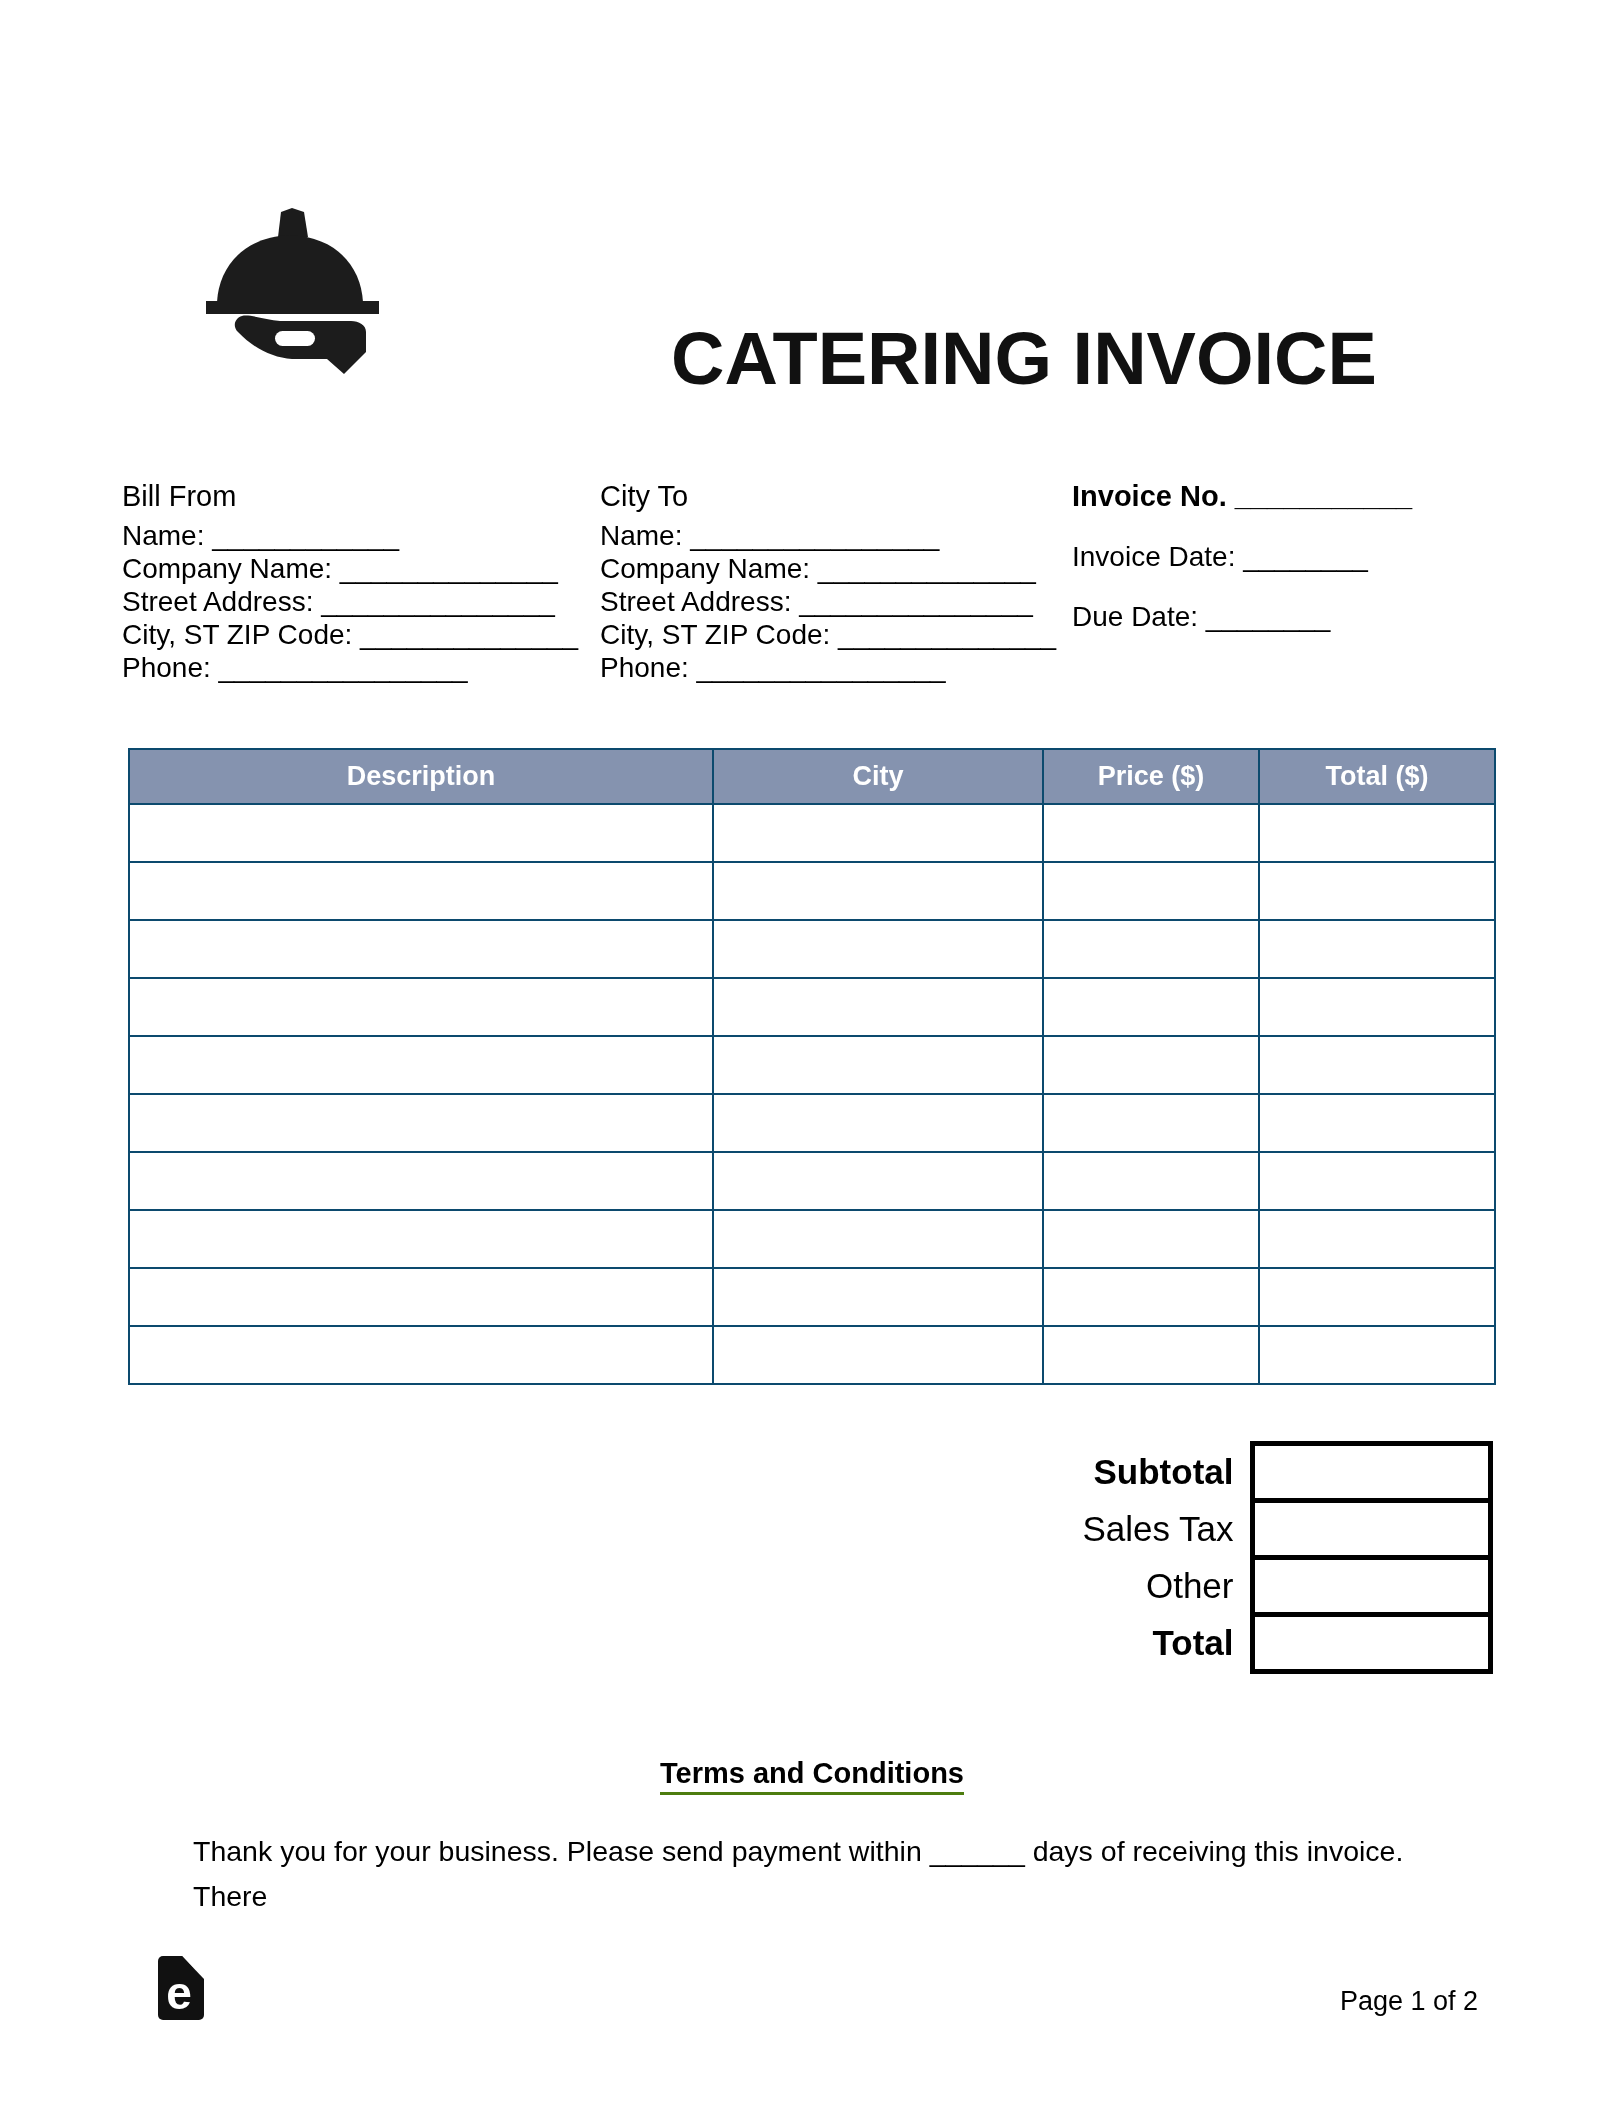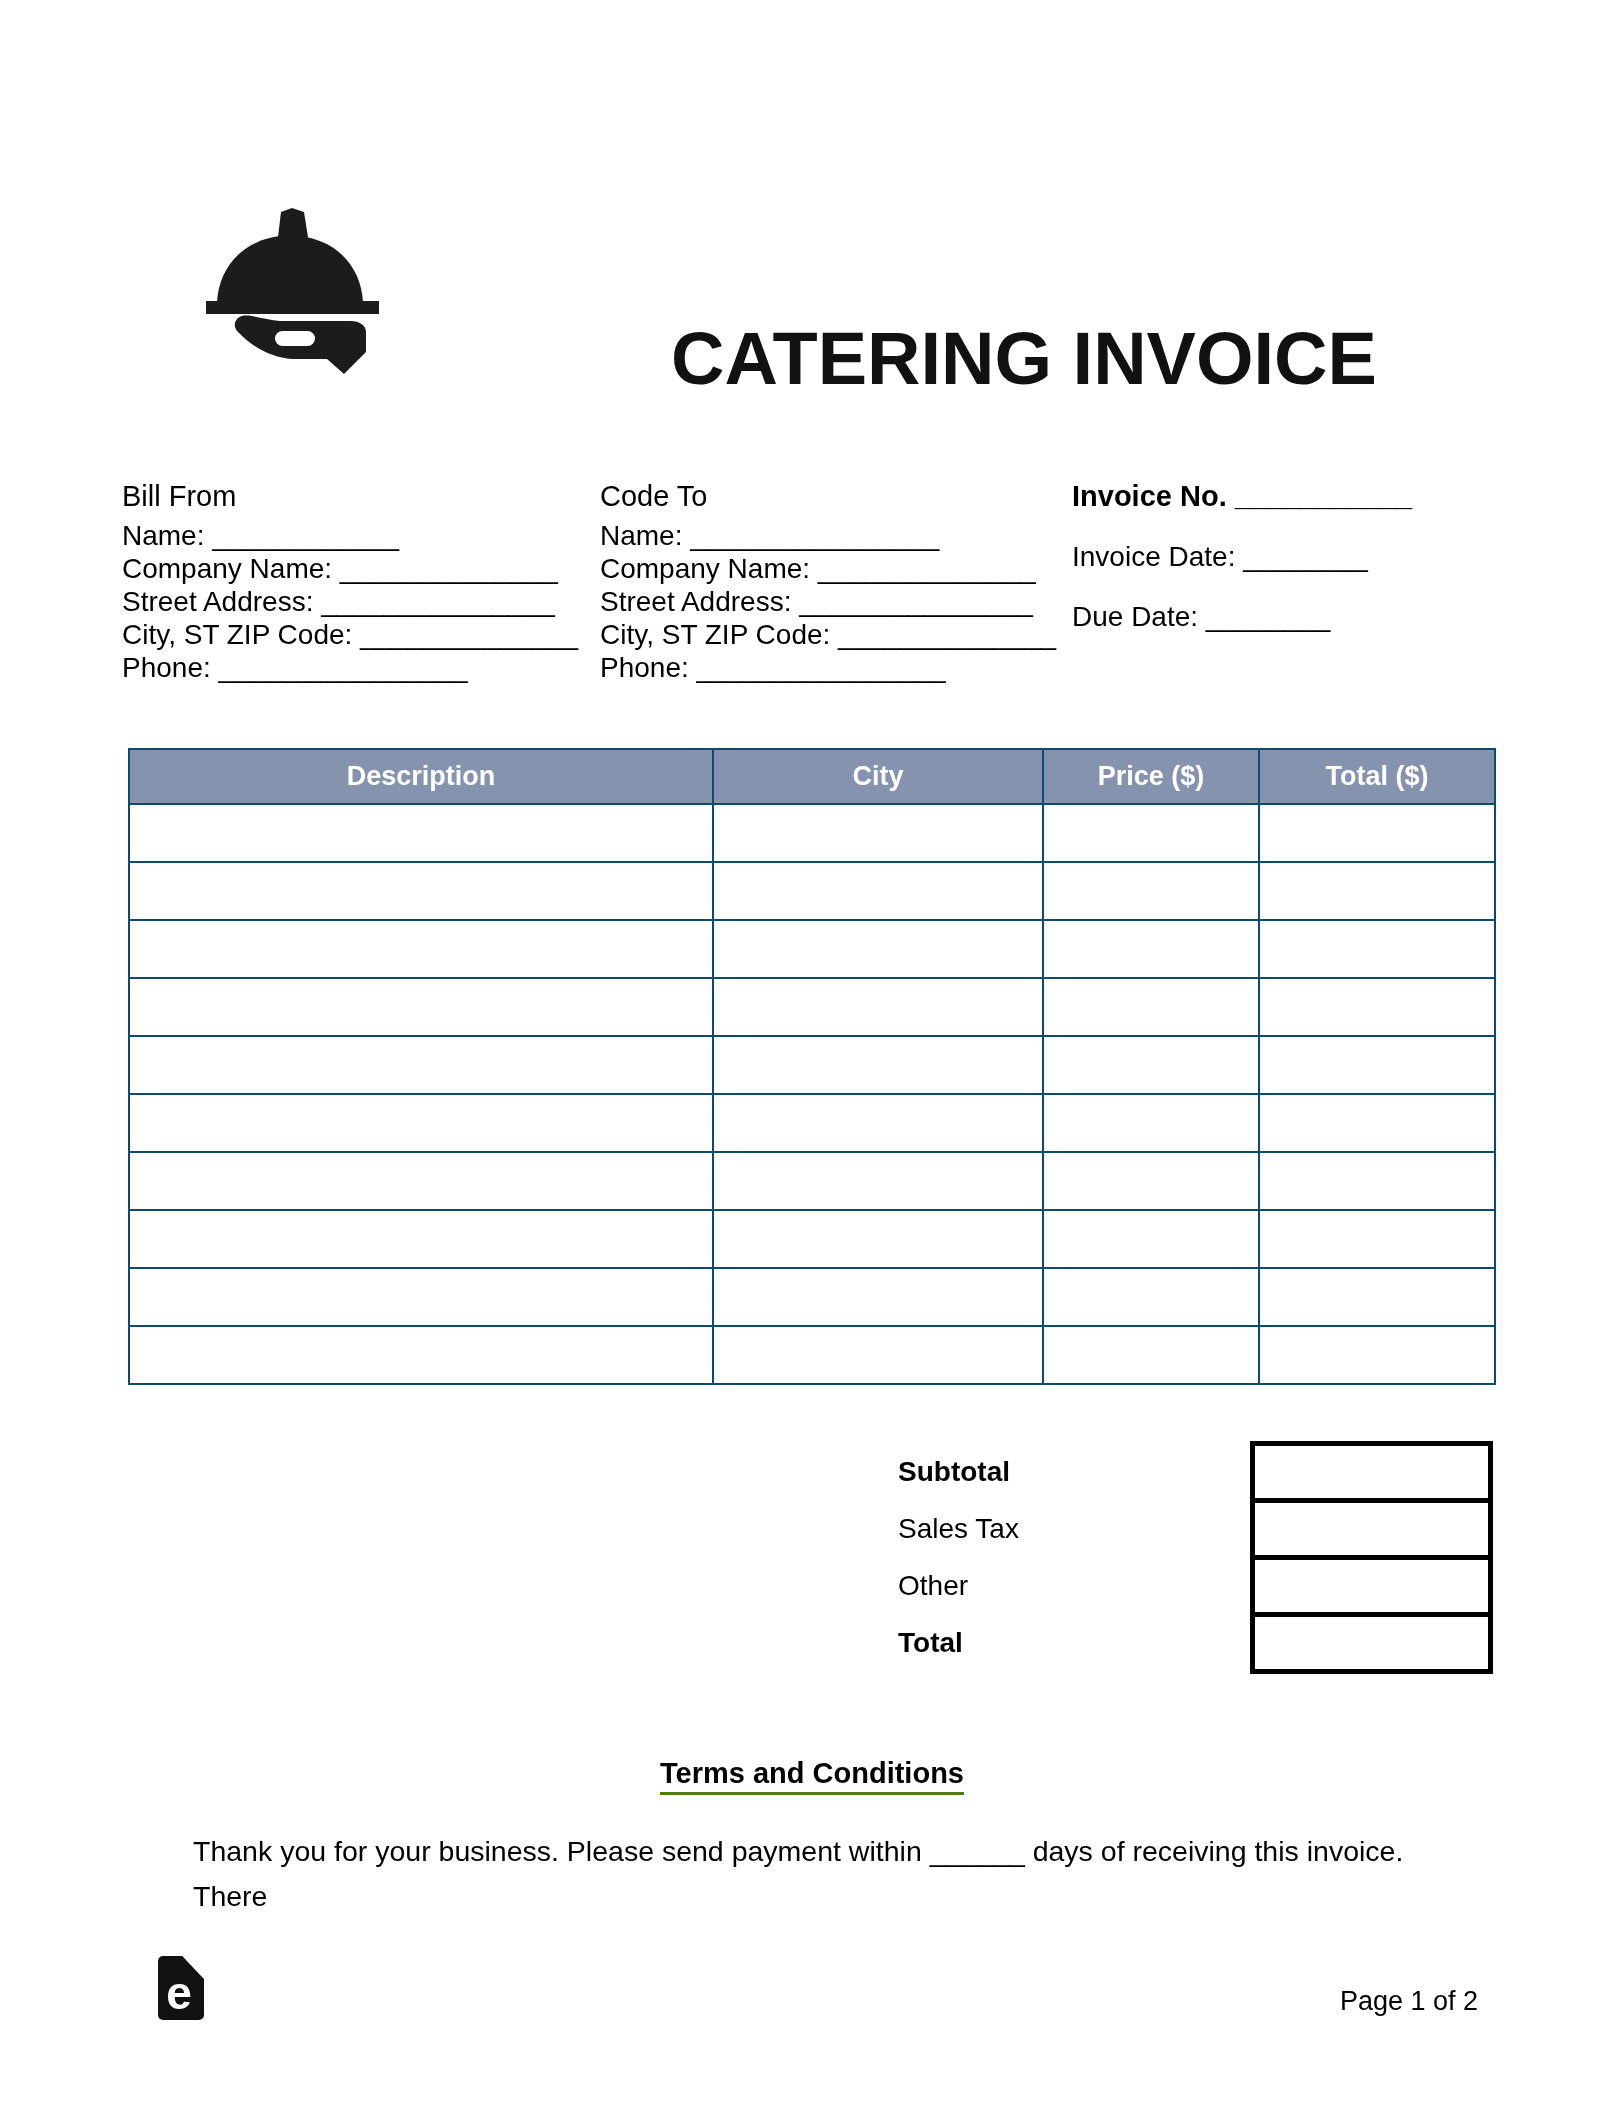--- a/index.html
+++ b/index.html
@@ -58,24 +58,24 @@
 
   
   table.summary {
     position: absolute; left: 898px; top: 1441px;
     border-collapse: collapse;
     table-layout: fixed;
   }
   table.summary td.sum-label {
     width: 354px;
     border: none;
-    text-align: left;
+    text-align: right;
     vertical-align: middle;
     padding-right: 16px;
-    font-size: 28px;
+    font-size: 35px;
   }
   table.summary td.sum-label.bold { font-weight: bold; }
   table.summary td.sum-box {
     width: 238px;
     height: 57px;
     border: 5px solid #000;
     background: #ffffff;
   }
 
   
@@ -133,21 +133,21 @@
     <div>
         <div>Name: ____________</div>
         <div>Company Name: ______________</div>
         <div>Street Address: _______________</div>
         <div>City, ST ZIP Code: ______________</div>
         <div>Phone: ________________</div>
       </div>
   </div>
 
   <div class="party bill-to">
-    <div class="party-heading">Code To</div>
+    <div class="party-heading">City To</div>
     <div>
         <div>Name: ________________</div>
         <div>Company Name: ______________</div>
         <div>Street Address: _______________</div>
         <div>City, ST ZIP Code: ______________</div>
         <div>Phone: ________________</div>
       </div>
   </div>
 
   <div class="meta">

